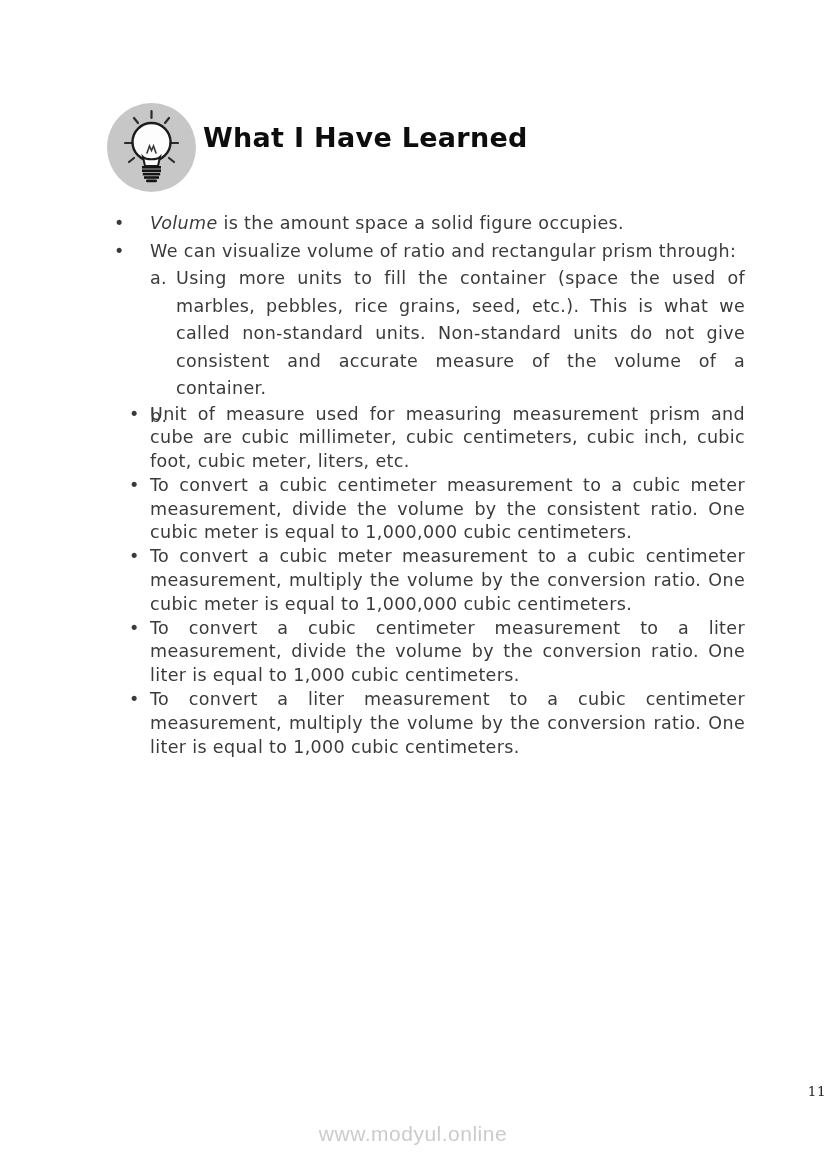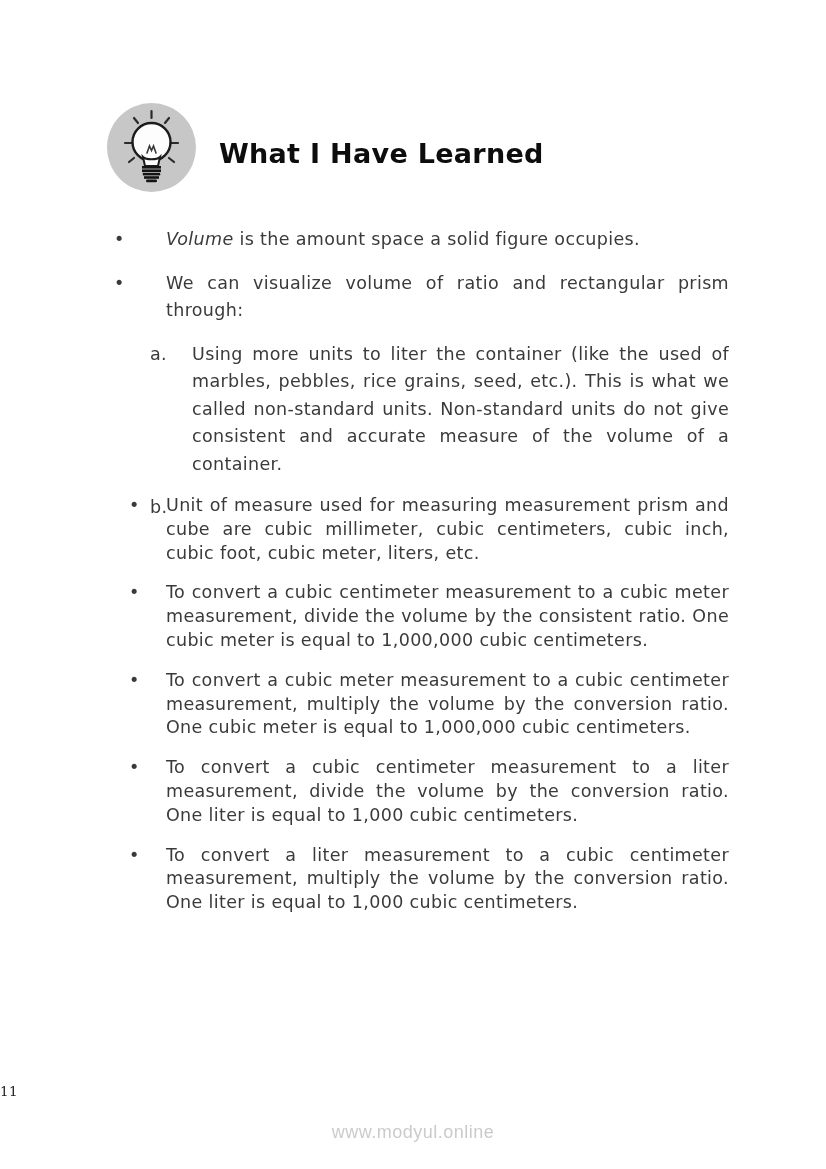--- a/index.html
+++ b/index.html
@@ -11,54 +11,54 @@
     font-family:"DejaVu Sans","Liberation Sans",sans-serif;
   }
   
   .icon-circle{
     position:absolute;left:107px;top:103px;
     width:89px;height:89px;border-radius:50%;
     background:#c7c7c7;
   }
   .icon-circle svg{display:block;width:89px;height:89px;}
   .section-title{
-    position:absolute;left:203px;top:122px;margin:16px;
+    position:absolute;left:203px;top:122px;margin:0;
     font-size:27px;font-weight:bold;color:#0d0d0d;
     letter-spacing:0.3px;white-space:nowrap;
   }
   
   .content{
     position:absolute;left:110px;right:81px;top:210px;
     color:#3a3a3a;font-size:17.5px;letter-spacing:0.35px;
     text-align:justify;
   }
   .li{position:relative;}
-  .li p{margin:16px;}
+  .li p{margin:0;}
   .mk{position:absolute;top:0;}
   .l1{padding-left:40px;}
   .l1 > .mk{left:4px;}
   .l2{padding-left:40px;}
   .l2 > .mk{left:19px;}
   .sub{padding-left:66px;}
   .sub > .mk{left:40px;}
   .sp{line-height:27.5px;}
   .sp > .mk{line-height:27.5px;}
   .tight{line-height:23.8px;}
   .tight > .mk{line-height:23.8px;}
   .italic{font-style:italic;}
   
   .pagenum{
     position:absolute;left:0;right:0;top:1083px;
-    text-align:left;font-size:13.5px;color:#1f1f1f;
+    text-align:right;font-size:13.5px;color:#1f1f1f;
     font-family:"DejaVu Serif","Liberation Serif",serif;
     letter-spacing:0.5px;
   }
   .watermark{
     position:absolute;left:0;right:0;top:1122px;
-    text-align:center;font-size:18px;color:#cbcbcb;
+    text-align:center;font-size:21px;color:#cbcbcb;
     letter-spacing:0.5px;
     font-family:"Liberation Sans","DejaVu Sans",sans-serif;
   }
 </style>
 </head>
 <body>
 
 <div class="page">
 
   <div class="icon-circle">
@@ -97,21 +97,21 @@
       <p><span class="italic">Volume</span><span> is the amount space a solid figure occupies.</span></p>
     </div>
 
     <div class="li l1 sp">
       <span class="mk">•</span>
       <p>We can visualize volume of ratio and rectangular prism through:</p>
     </div>
 
     <div class="li sub sp">
       <span class="mk">a.</span>
-      <p>Using more units to liter the container (like the used of marbles, pebbles, rice grains, seed, etc.). This is what we called non-standard units. Non-standard units do not give consistent and accurate measure of the volume of a container.</p>
+      <p>Using more units to fill the container (space the used of marbles, pebbles, rice grains, seed, etc.). This is what we called non-standard units. Non-standard units do not give consistent and accurate measure of the volume of a container.</p>
     </div>
 
     <div class="li sub sp">
       <span class="mk">b.</span>
     </div>
 
     <div class="li l2 tight">
       <span class="mk">•</span>
       <p>Unit of measure used for measuring measurement prism and cube are cubic millimeter, cubic centimeters, cubic inch, cubic foot, cubic meter, liters, etc.</p>
     </div>

